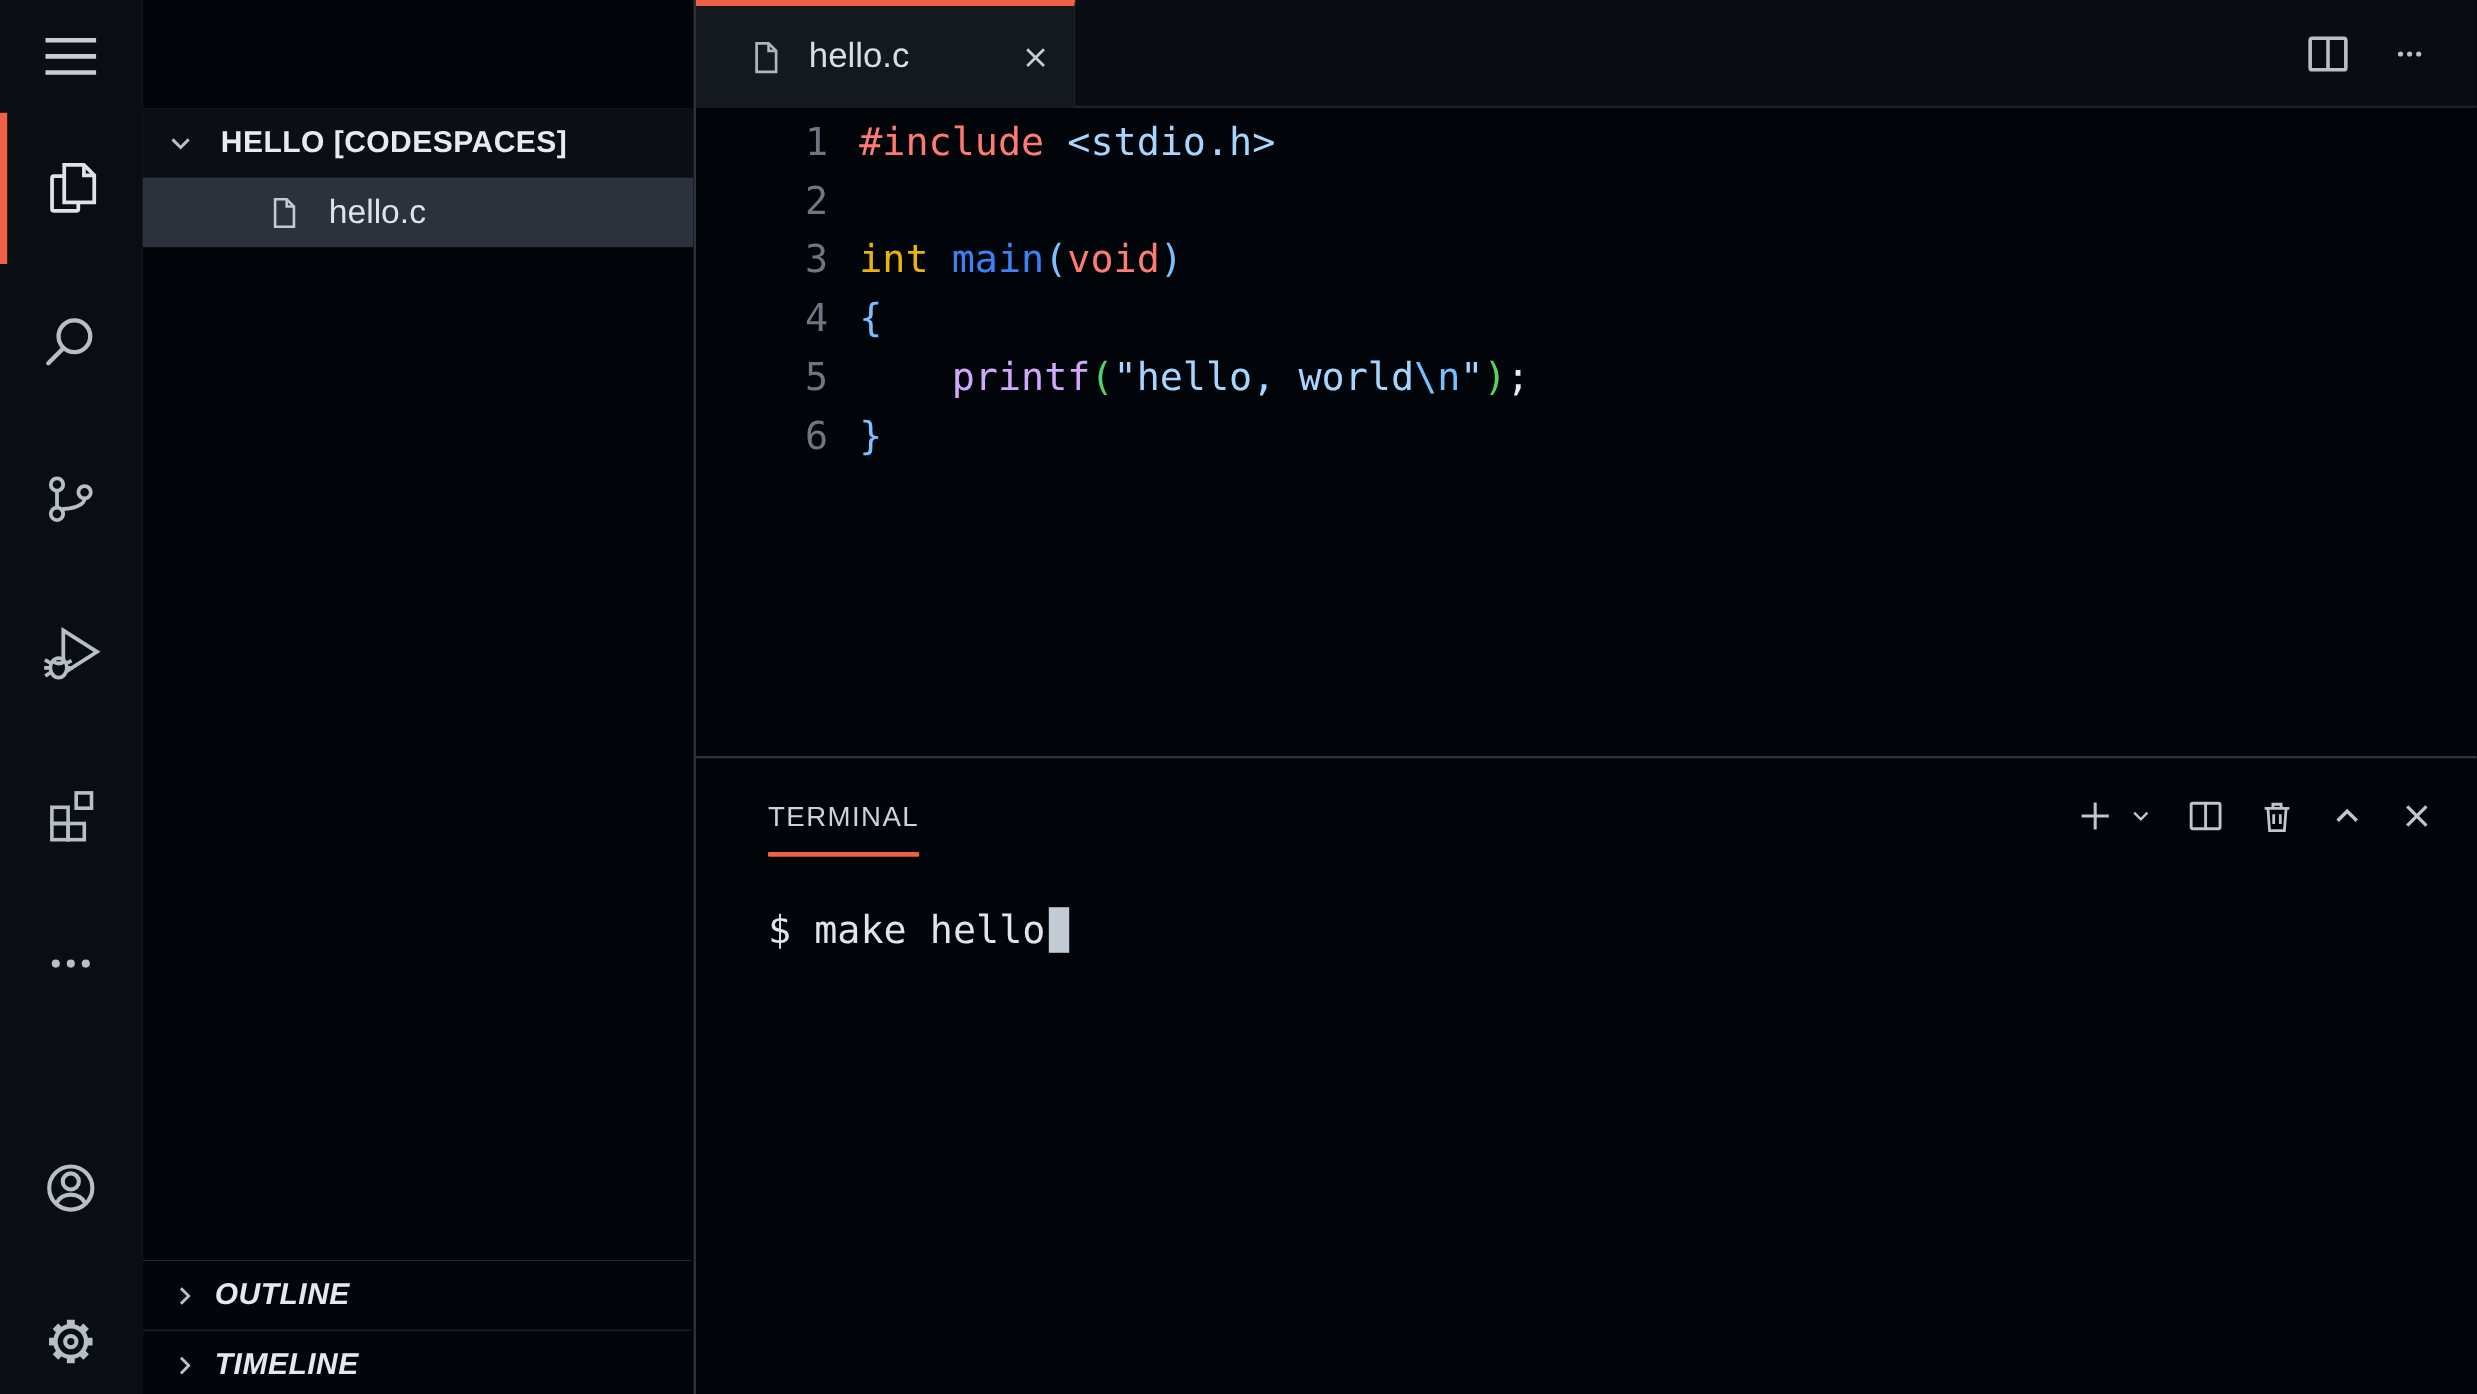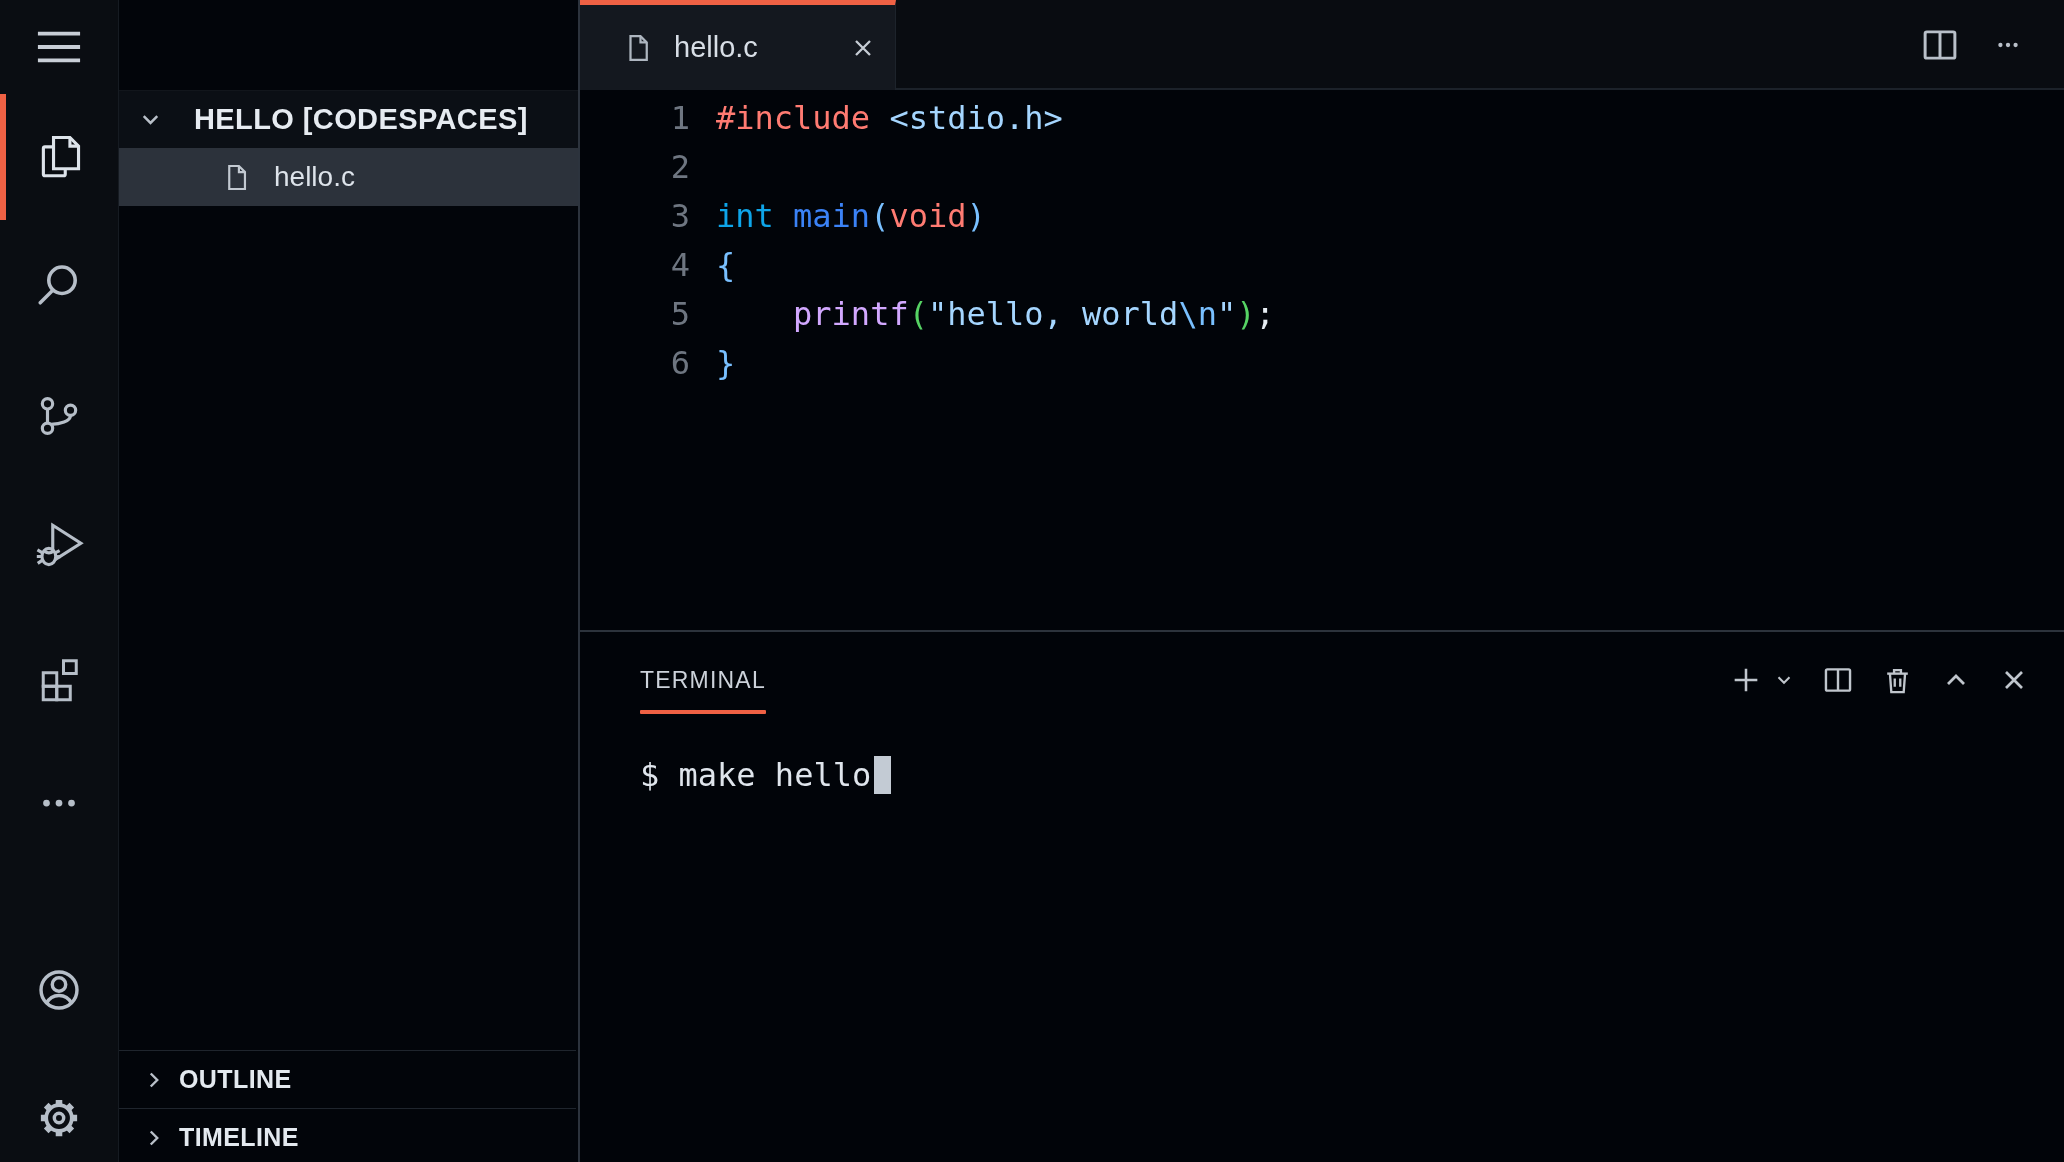--- a/index.html
+++ b/index.html
@@ -21,24 +21,24 @@
   .ab-menu{top:0;height:94px;color:#c8ced6;}
   .ab-explorer{top:94px;} .ab-search{top:221px;} .ab-git{top:353px;} .ab-debug{top:481px;}
   .ab-ext{top:615px;} .ab-more{top:740px;} .ab-account{top:927px;} .ab-gear{top:1055px;}
 
   
   .sidebar{position:absolute;left:118px;top:0;width:460px;height:100%;background:var(--sidebar-bg);border-left:1px solid #161b22;}
   .sb-header{position:absolute;left:0;top:0;right:0;height:90px;display:flex;align-items:center;justify-content:space-between;padding:0 46px 0 40px;}
   .sb-title{font-size:23px;letter-spacing:1px;color:#c9d0d9;}
   .sb-more{color:#cdd3da;cursor:pointer;}
   .sb-section{position:absolute;left:0;top:90px;right:0;height:58px;background:var(--section-header-bg);display:flex;align-items:center;padding-left:18px;cursor:pointer;border-top:1px solid rgba(255,255,255,0.03);}
-  .sb-section .label{font-size:29px;font-weight:bold;letter-spacing:.4px;color:#e6ebf1;margin-left:30px;}
+  .sb-section .label{font-size:25px;font-weight:bold;letter-spacing:.4px;color:#e6ebf1;margin-left:20px;}
   .sb-file{position:absolute;left:0;top:148px;right:0;height:58px;background:var(--selected-row-bg);display:flex;align-items:center;padding-left:103px;cursor:pointer;}
   .sb-file .label{font-size:28px;color:#dde3ea;margin-left:23px;}
-  .sb-bottom{position:absolute;left:0;right:2px;height:58px;border-top:1px solid #1f252d;display:flex;align-items:center;padding-left:22px;cursor:pointer;background:var(--sidebar-bg);}
+  .sb-bottom{position:absolute;left:0;right:2px;height:58px;border-top:1px solid #1f252d;display:flex;align-items:center;padding-left:22px;cursor:pointer;background:var(--sidebar-bg);font-style:italic;}
   .sb-bottom .label{font-size:25px;font-weight:bold;letter-spacing:.4px;color:#e3e9ef;margin-left:12px;}
   .sb-outline{top:1050px;} .sb-timeline{top:1108px;height:58px;}
   .sb-chev{color:#b9c0c9;}
 
   
   .editor-group{position:absolute;left:578px;top:0;right:0;height:100%;background:var(--editor-bg);border-left:2px solid var(--divider);}
   .tabbar{position:absolute;left:0;top:0;right:0;height:90px;background:var(--tabstrip-bg);border-bottom:2px solid #1c222a;}
   .tab{position:absolute;left:0;top:0;width:316px;height:90px;background:var(--tab-active-bg);border-top:5px solid var(--accent);border-right:1px solid #1d232b;display:flex;align-items:center;padding:0 14px 0 43px;cursor:pointer;}
   .tab .label{font-size:29px;color:#d8dee6;margin-left:21px;}
   .tab-close{margin-left:auto;color:#c6ccd4;cursor:pointer;padding:4px;}
@@ -234,21 +234,21 @@
         <div class="code-line">
           <span class="ln">1</span>
           <span class="code-text"><span style="color: rgb(255, 123, 114);">#include</span><span style="color: rgb(230, 237, 243);"> </span><span style="color: rgb(165, 214, 255);">&lt;stdio.h&gt;</span></span>
         </div>
         <div class="code-line">
           <span class="ln">2</span>
           <span class="code-text"></span>
         </div>
         <div class="code-line">
           <span class="ln">3</span>
-          <span class="code-text"><span style="color: #0ea5e9;">int</span><span style="color: rgb(230, 237, 243);"> </span><span style="color: #3b82f6;">main</span><span style="color: rgb(121, 192, 255);">(</span><span style="color: rgb(255, 123, 114);">void</span><span style="color: rgb(121, 192, 255);">)</span></span>
+          <span class="code-text"><span style="color: #eab308;">int</span><span style="color: rgb(230, 237, 243);"> </span><span style="color: #3b82f6;">main</span><span style="color: rgb(121, 192, 255);">(</span><span style="color: rgb(255, 123, 114);">void</span><span style="color: rgb(121, 192, 255);">)</span></span>
         </div>
         <div class="code-line">
           <span class="ln">4</span>
           <span class="code-text"><span style="color: rgb(121, 192, 255);">{</span></span>
         </div>
         <div class="code-line">
           <span class="ln">5</span>
           <span class="code-text"><span style="color: rgb(230, 237, 243);">    </span><span style="color: rgb(210, 168, 255);">printf</span><span style="color: rgb(86, 211, 100);">(</span><span style="color: rgb(165, 214, 255);">"hello, world</span><span style="color: rgb(121, 192, 255);">\n</span><span style="color: rgb(165, 214, 255);">"</span><span style="color: rgb(86, 211, 100);">)</span><span style="color: rgb(230, 237, 243);">;</span></span>
         </div>
         <div class="code-line">

